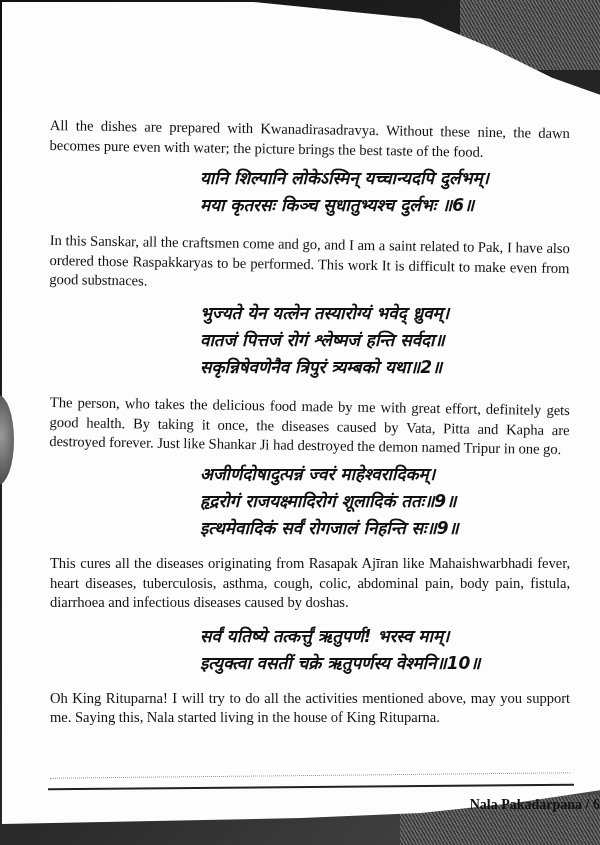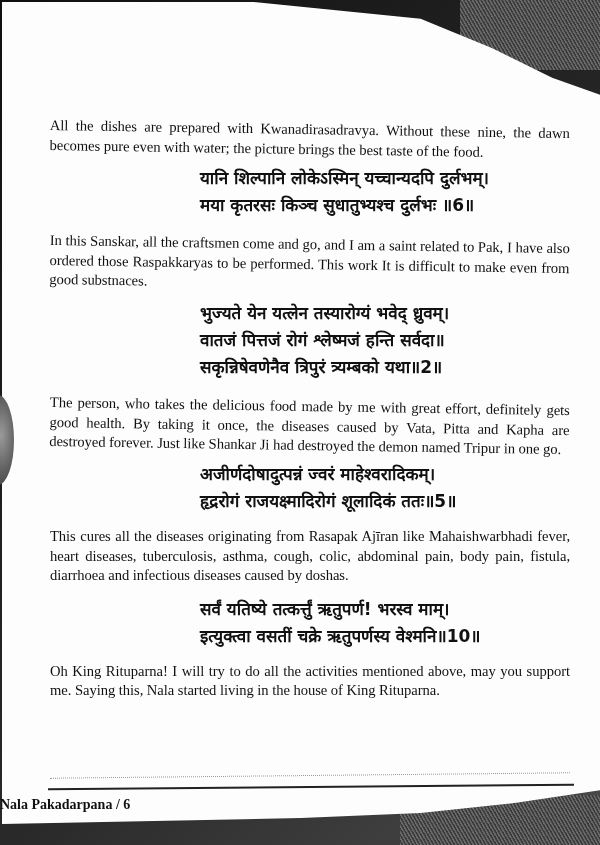--- a/index.html
+++ b/index.html
@@ -69,21 +69,21 @@
   }
   .verse {
     font-family: "DejaVu Sans", sans-serif;
     font-size: 17px;
     line-height: 27px;
     margin: 0 0 12px 0;
     padding-left: 150px;
     font-weight: bold;
     color: #111;
   }
-  .verse div { white-space: nowrap; }
+  .verse div { white-space: nowrap; font-style: italic; }
   .footer-rule {
     position: absolute;
     left: 48px;
     top: 786px;
     width: 526px;
     height: 1.5px;
     background: #222;
     transform: rotate(-0.5deg);
     z-index: 4;
   }
@@ -95,21 +95,21 @@
     height: 1px;
     border-top: 1px dotted #999;
     transform: rotate(-0.6deg);
     z-index: 4;
   }
   .footer-text {
     position: absolute;
     left: 0;
     width: 600px;
     top: 797px;
-    text-align: left;
+    text-align: right;
     font-family: "Liberation Serif", serif;
     font-weight: bold;
     font-size: 14px;
     color: #111;
     z-index: 4;
   }
 </style>
 </head>
 <body>
 
@@ -133,21 +133,22 @@
       <div class="verse">
         <div>भुज्यते येन यत्लेन तस्यारोग्यं भवेद् ध्रुवम्।</div>
         <div>वातजं पित्तजं रोगं श्लेष्मजं हन्ति सर्वदा॥</div>
         <div>सकृन्निषेवणेनैव त्रिपुरं त्र्यम्बको यथा॥2॥</div>
       </div>
 
       <p class="para skew">The person, who takes the delicious food made by me with great effort, definitely gets good health. By taking it once, the diseases caused by Vata, Pitta and Kapha are destroyed forever. Just like Shankar Ji had destroyed the demon named Tripur in one go.</p>
 
       <div class="verse">
         <div>अजीर्णदोषादुत्पन्नं ज्वरं माहेश्वरादिकम्।</div>
-        <div>हृद्ररोगं राजयक्ष्मादिरोगं शूलादिकं ततः॥5॥</div>
+        <div>हृद्ररोगं राजयक्ष्मादिरोगं शूलादिकं ततः॥9॥</div>
+        <div>इत्थमेवादिकं सर्वं रोगजालं निहन्ति सः॥9॥</div>
       </div>
 
       <p class="para">This cures all the diseases originating from Rasapak Ajīran like Mahaishwarbhadi fever, heart diseases, tuberculosis, asthma, cough, colic, abdominal pain, body pain, fistula, diarrhoea and infectious diseases caused by doshas.</p>
 
       <div class="verse">
         <div>सर्वं यतिष्ये तत्कर्त्तुं ऋतुपर्ण! भरस्व माम्।</div>
         <div>इत्युक्त्वा वसतीं चक्रे ऋतुपर्णस्य वेश्मनि॥10॥</div>
       </div>
 
       <p class="para">Oh King Rituparna! I will try to do all the activities mentioned above, may you support me. Saying this, Nala started living in the house of King Rituparna.</p>

